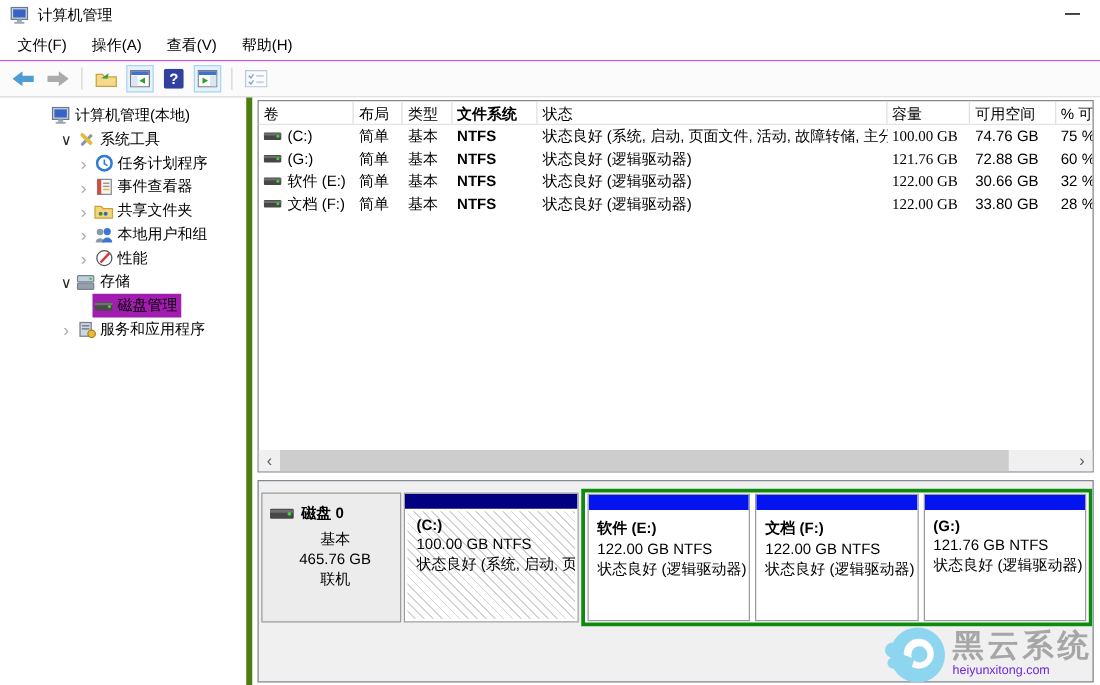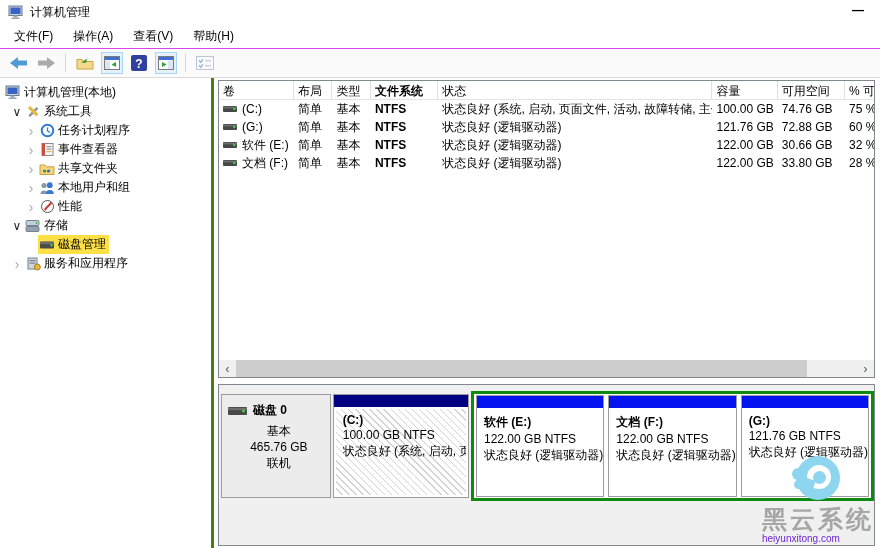--- a/index.html
+++ b/index.html
@@ -14,39 +14,39 @@
   .menubar { height:25px; display:flex; align-items:center; padding-left:4px; border-bottom:1px solid #d946ef; }
   .menu-item { padding:0 10px; line-height:24px; cursor:default; }
   
   .toolbar { height:29px; display:flex; align-items:center; padding-left:8px; gap:5px;
     background:#fbfbfb; border-bottom:1px solid #d9d9d9; }
   .tb-ico { width:22px; height:22px; display:flex; align-items:center; justify-content:center; }
   .tb-ico.hl { background:#e6f2fb; border:1px solid #a9d6f2; }
   .tb-sep { width:1px; height:18px; background:#d5d5d5; margin:0 3px; }
   
   .main { display:flex; height:470px; position:relative; }
-  .sidebar { width:214px; border-right:3px solid #4d7c0f; padding-top:5px; overflow:hidden; }
+  .sidebar { width:166px; border-right:5px solid #4d7c0f; padding-top:5px; overflow:hidden;margin-left:36px; }
   .titem { height:19px; display:flex; align-items:center; white-space:nowrap; }
   .lvl0 { padding-left:4px; } .lvl1 { padding-left:10px; } .lvl2 { padding-left:24px; }
   .exp { width:14px; text-align:center; flex:0 0 14px; font-size:12px; }
   .exp.open { color:#262626; } .exp.closed { color:#a8a8a8; font-size:14px; line-height:12px; }
   .ticon { width:18px; display:flex; justify-content:center; flex:0 0 18px; }
   .core { display:flex; align-items:center; padding:1px 3px 1px 0; }
-  .titem.selected .core { background:#fde047; }
+  .titem.selected .core { background:#a21caf; }
   .titem .tlabel { padding-left:2px; }
   .content { flex:1; position:relative; background:#fff; }
   
   .table-pane { position:absolute; left:4px; top:2px; right:5px; height:298px;
     border:1px solid #828790; background:#fff; display:flex; flex-direction:column; }
   .thead { display:flex; height:19px; border-bottom:1px solid #e3e3e3; flex:0 0 19px; }
   .th { border-right:1px solid #e0e0e0; padding:2px 0 0 4px; overflow:hidden; white-space:nowrap; }
   .trow { display:flex; height:18px; align-items:center; }
   .td { padding-left:4px; overflow:hidden; white-space:nowrap; height:18px; line-height:18px; }
   .c0{width:78px;} .c1{width:40px;} .c2{width:40px;} .c3{width:70px;font-weight:bold;} .c4{width:286px;}
-  .c5{width:68px;} .c6{width:70px;} .c7{width:30px; border-right:none;}
+  .c5{width:68px;font-family:Liberation Serif, serif;} .c6{width:70px;} .c7{width:30px; border-right:none;}
   .vol-cell { display:flex; align-items:center; gap:4px; }
   .tb-spacer { flex:1; }
   .hscroll { height:17px; background:#f0f0f0; display:flex; align-items:center; flex:0 0 17px; }
   .sb-btn { width:17px; text-align:center; color:#5a5a5a; font-size:13px; line-height:15px; }
   .sb-thumb { height:17px; background:#cdcdcd; width:calc(100% - 84px); }
   .sb-rest { flex:1; }
   
   .disk-pane { position:absolute; left:4px; top:306px; right:5px; bottom:2px;
     border:1px solid #828790; background:#f0f0f0; overflow:hidden; }
   .disk-row { display:flex; margin:6px 0 0 2px; background:transparent; }
@@ -61,21 +61,21 @@
   .pstrip.blue { background:#0414f0; }
   .pbody { flex:1; padding-top:5px; overflow:hidden; }
   .primary .pbody { margin:2px; padding-top:3px;
     background:repeating-linear-gradient(45deg,#ffffff 0px,#ffffff 4px,#d2d2d2 4px,#d2d2d2 5px); }
   .pname { font-weight:bold; margin:1px 0 0 7px; white-space:nowrap; }
   .pline { margin:1px 0 0 7px; white-space:nowrap; overflow:hidden; }
   .extended-group { margin-left:2px; width:416px; height:110px; border:3px solid #0e8a0e;
     background:#fff; display:flex; gap:4px; padding:1px 2px; }
   .partition.logical { flex:1; height:auto; }
   
-  .watermark { position:absolute; right:6px; bottom:2px; display:flex; align-items:center; gap:6px; z-index:20;flex-direction:column; }
+  .watermark { position:absolute; right:6px; bottom:2px; display:flex; align-items:center; gap:6px; z-index:20; }
   .wm-logo { width:44px; height:44px; border-radius:50%; background:#8ed5f0; position:relative; overflow:visible; }
   .wm-logo .bump1 { position:absolute; left:-4px; top:12px; width:12px; height:12px; border-radius:50%; background:#8ed5f0; }
   .wm-logo .bump2 { position:absolute; left:-2px; top:24px; width:9px; height:9px; border-radius:50%; background:#8ed5f0; }
   .wm-swirl { position:absolute; left:11px; top:9px; width:24px; height:24px; border-radius:50%; background:#fff; }
   .wm-swirl::after { content:""; position:absolute; left:6px; top:6px; width:13px; height:13px;
     border-radius:50%; background:#8ed5f0; }
   .wm-swirl::before { content:""; position:absolute; left:-3px; top:14px; width:10px; height:12px;
     background:#8ed5f0; transform:rotate(20deg); }
   .wm-text .wm-title { font-size:25px; font-weight:bold; color:#a6a6a6; letter-spacing:3px; line-height:26px; }
   .wm-text .wm-url { font-size:10px; color:#6d28d9; line-height:14px; }

